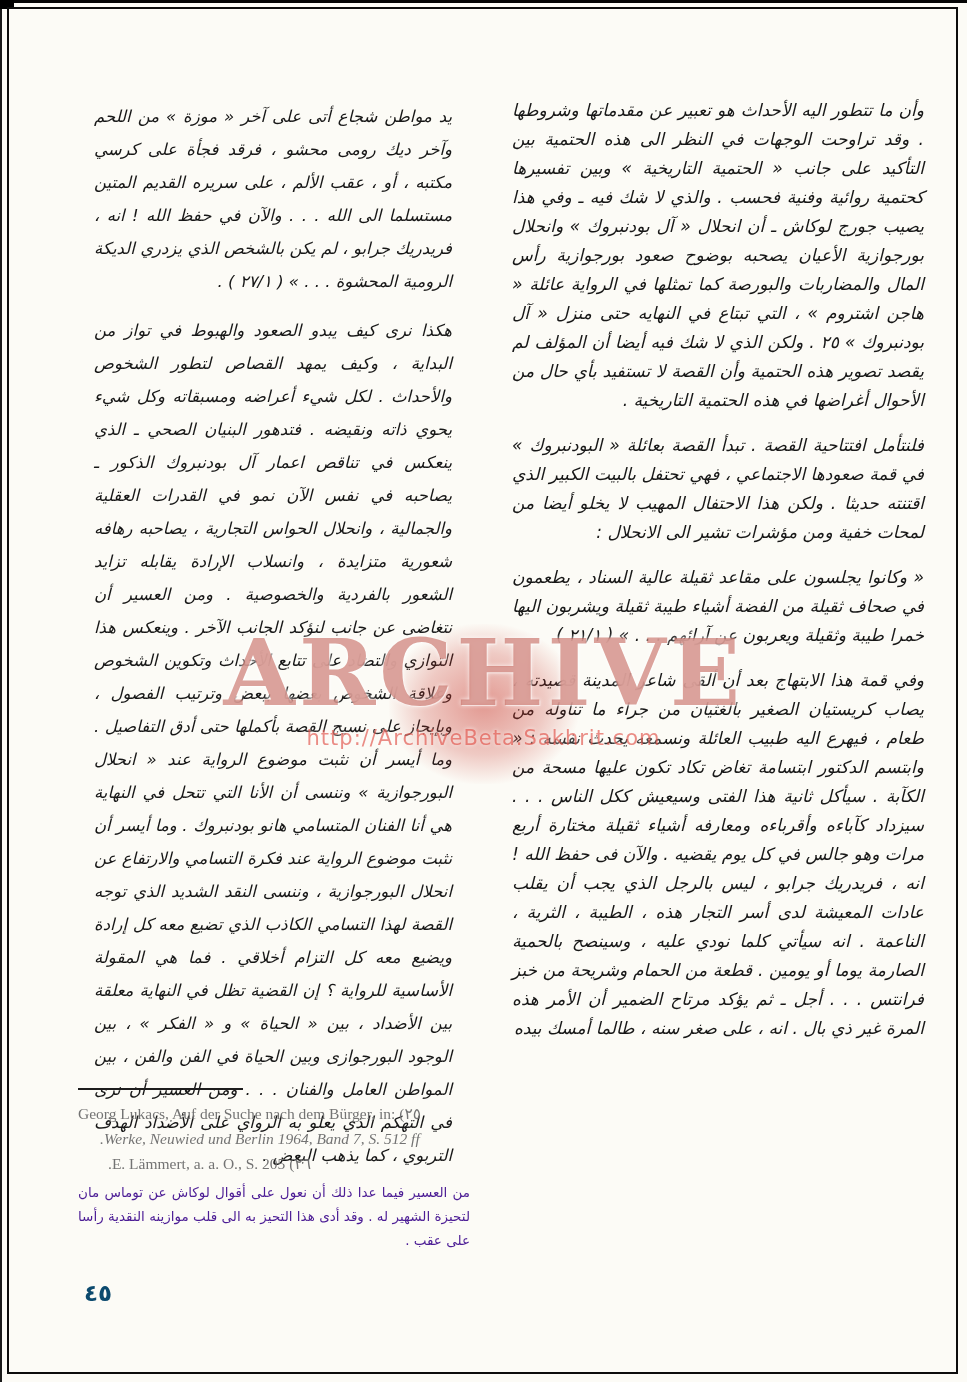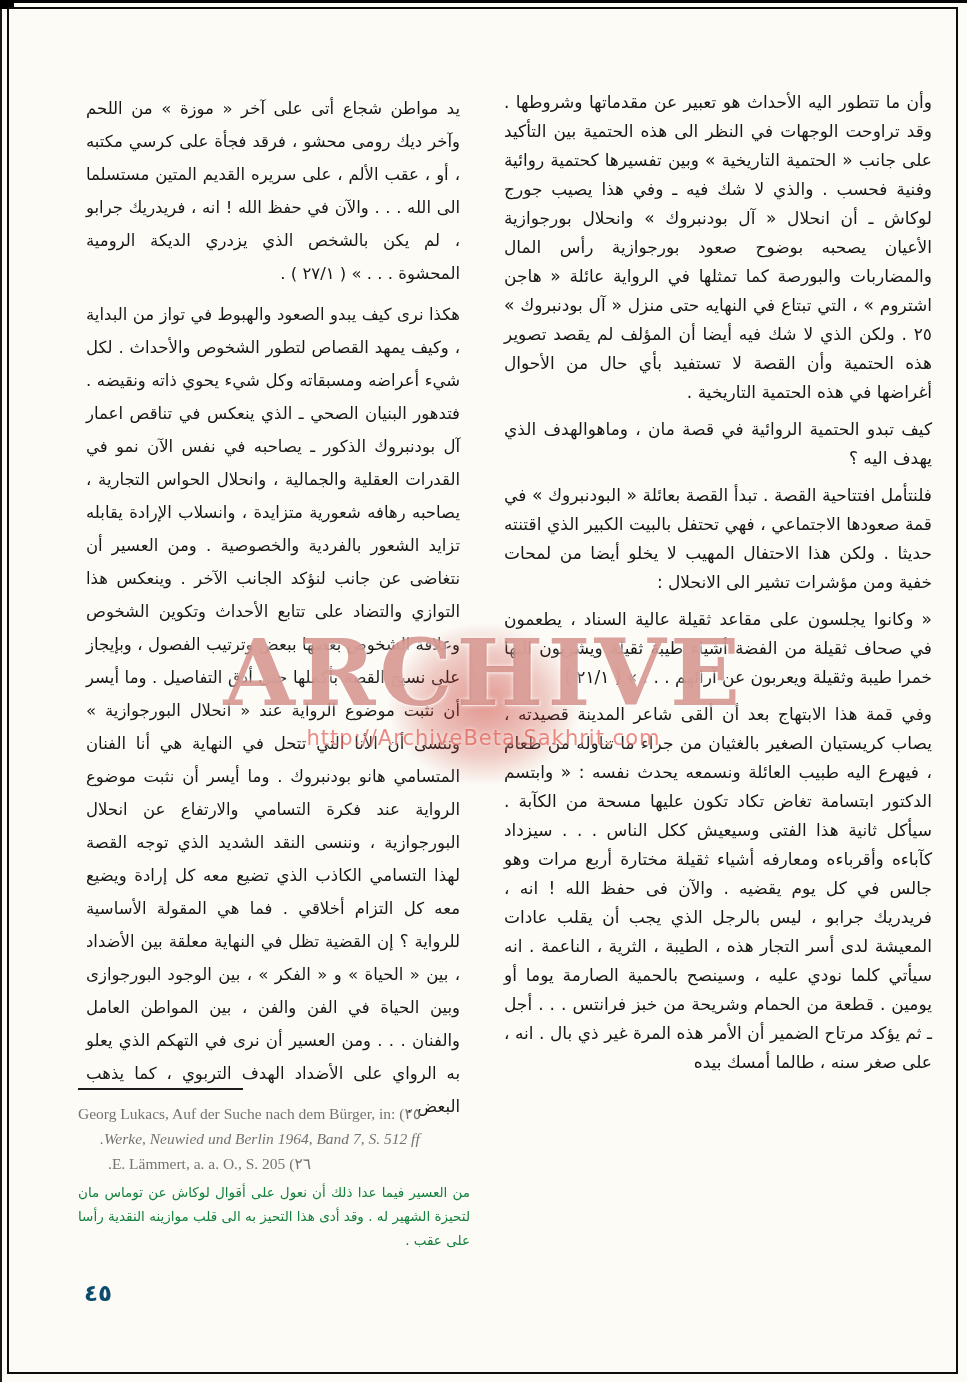--- a/index.html
+++ b/index.html
@@ -25,21 +25,21 @@
     pointer-events: none;
   }
 
   
   .col {
     position: absolute;
     direction: rtl;
     text-align: justify;
     color: #171717;
   }
-  .col p { margin: 8px; }
+  .col p { margin: 16px; font-style: italic; }
   .col-right {
     top: 80px; right: 27px; width: 444px;
     font-size: 17px; line-height: 29px;
   }
   .col-left {
     top: 84px; left: 78px; width: 390px;
     font-size: 16.5px; line-height: 33px;
   }
 
   
@@ -52,21 +52,21 @@
     font-family: "Liberation Serif", serif;
     font-size: 15.5px; line-height: 25px; color: #737373;
     direction: ltr;
   }
   .fn-line { white-space: nowrap; }
   .fn-line.cont { padding-left: 22px; font-style: italic; }
   .fn-line.second { padding-left: 30px; margin-top: 0; }
   .footnote-arabic {
     position: absolute; left: 78px; top: 1180px; width: 392px;
     direction: rtl; text-align: justify;
-    font-size: 13.5px; line-height: 24px; color: #15803d;
+    font-size: 13.5px; line-height: 24px; color: #4c1d95;
   }
   .page-number {
     position: absolute; left: 84px; top: 1280px;
     font-size: 23px; font-weight: bold; color: #0c4a6e;
   }
 
   
   .watermark {
     position: absolute; top: 618px; left: 50%;
     transform: translateX(-50%);
@@ -102,21 +102,20 @@
 
 <div class="page">
 
   <div class="scan-edge-top"></div>
   <div class="scan-edge-left"></div>
   <div class="corner-blot"></div>
   <div class="page-border"></div>
 
   <div class="col col-right">
     <p>وأن ما تتطور اليه الأحداث هو تعبير عن مقدماتها وشروطها . وقد تراوحت الوجهات في النظر الى هذه الحتمية بين التأكيد على جانب « الحتمية التاريخية » وبين تفسيرها كحتمية روائية وفنية فحسب . والذي لا شك فيه ـ وفي هذا يصيب جورج لوكاش ـ أن انحلال « آل بودنبروك » وانحلال بورجوازية الأعيان يصحبه بوضوح صعود بورجوازية رأس المال والمضاربات والبورصة كما تمثلها في الرواية عائلة « هاجن اشتروم » ، التي تبتاع في النهايه حتى منزل « آل بودنبروك » ٢٥ . ولكن الذي لا شك فيه أيضا أن المؤلف لم يقصد تصوير هذه الحتمية وأن القصة لا تستفيد بأي حال من الأحوال أغراضها في هذه الحتمية التاريخية .</p>
-    <p>كيف تبدو الحتمية الروائية في قصة مان ، وماهوالهدف الذي يهدف اليه ؟</p>
     <p>فلنتأمل افتتاحية القصة . تبدأ القصة بعائلة « البودنبروك » في قمة صعودها الاجتماعي ، فهي تحتفل بالبيت الكبير الذي اقتنته حديثا . ولكن هذا الاحتفال المهيب لا يخلو أيضا من لمحات خفية ومن مؤشرات تشير الى الانحلال :</p>
     <p>« وكانوا يجلسون على مقاعد ثقيلة عالية السناد ، يطعمون في صحاف ثقيلة من الفضة أشياء طيبة ثقيلة ويشربون اليها خمرا طيبة وثقيلة ويعربون عن آرائهم . . . » ( ٢١/١ )</p>
     <p>وفي قمة هذا الابتهاج بعد أن ألقى شاعر المدينة قصيدته ، يصاب كريستيان الصغير بالغثيان من جراء ما تناوله من طعام ، فيهرع اليه طبيب العائلة ونسمعه يحدث نفسه : « وابتسم الدكتور ابتسامة تغاض تكاد تكون عليها مسحة من الكآبة . سيأكل ثانية هذا الفتى وسيعيش ككل الناس . . . سيزداد كآباءه وأقرباءه ومعارفه أشياء ثقيلة مختارة أربع مرات وهو جالس في كل يوم يقضيه . والآن فى حفظ الله ! انه ، فريدريك جرابو ، ليس بالرجل الذي يجب أن يقلب عادات المعيشة لدى أسر التجار هذه ، الطيبة ، الثرية ، الناعمة . انه سيأتي كلما نودي عليه ، وسينصح بالحمية الصارمة يوما أو يومين . قطعة من الحمام وشريحة من خبز فرانتس . . . أجل ـ ثم يؤكد مرتاح الضمير أن الأمر هذه المرة غير ذي بال . انه ، على صغر سنه ، طالما أمسك بيده</p>
   </div>
 
   <div class="col col-left">
     <p>يد مواطن شجاع أتى على آخر « موزة » من اللحم وآخر ديك رومى محشو ، فرقد فجأة على كرسي مكتبه ، أو ، عقب الألم ، على سريره القديم المتين مستسلما الى الله . . . والآن في حفظ الله ! انه ، فريدريك جرابو ، لم يكن بالشخص الذي يزدري الديكة الرومية المحشوة . . . » ( ٢٧/١ ) .</p>
     <p>هكذا نرى كيف يبدو الصعود والهبوط في تواز من البداية ، وكيف يمهد القصاص لتطور الشخوص والأحداث . لكل شيء أعراضه ومسبقاته وكل شيء يحوي ذاته ونقيضه . فتدهور البنيان الصحي ـ الذي ينعكس في تناقص اعمار آل بودنبروك الذكور ـ يصاحبه في نفس الآن نمو في القدرات العقلية والجمالية ، وانحلال الحواس التجارية ، يصاحبه رهافه شعورية متزايدة ، وانسلاب الإرادة يقابله تزايد الشعور بالفردية والخصوصية . ومن العسير أن نتغاضى عن جانب لنؤكد الجانب الآخر . وينعكس هذا التوازي والتضاد على تتابع الأحداث وتكوين الشخوص وعلاقة الشخوص بعضها ببعض وترتيب الفصول ، وبإيجاز على نسيج القصة بأكملها حتى أدق التفاصيل . وما أيسر أن نثبت موضوع الرواية عند « انحلال البورجوازية » وننسى أن الأنا التي تتحل في النهاية هي أنا الفنان المتسامي هانو بودنبروك . وما أيسر أن نثبت موضوع الرواية عند فكرة التسامي والارتفاع عن انحلال البورجوازية ، وننسى النقد الشديد الذي توجه القصة لهذا التسامي الكاذب الذي تضيع معه كل إرادة ويضيع معه كل التزام أخلاقي . فما هي المقولة الأساسية للرواية ؟ إن القضية تظل في النهاية معلقة بين الأضداد ، بين « الحياة » و « الفكر » ، بين الوجود البورجوازى وبين الحياة في الفن والفن ، بين المواطن العامل والفنان . . . ومن العسير أن نرى في التهكم الذي يعلو به الرواي على الأضداد الهدف التربوي ، كما يذهب البعض .</p>
   </div>
 

